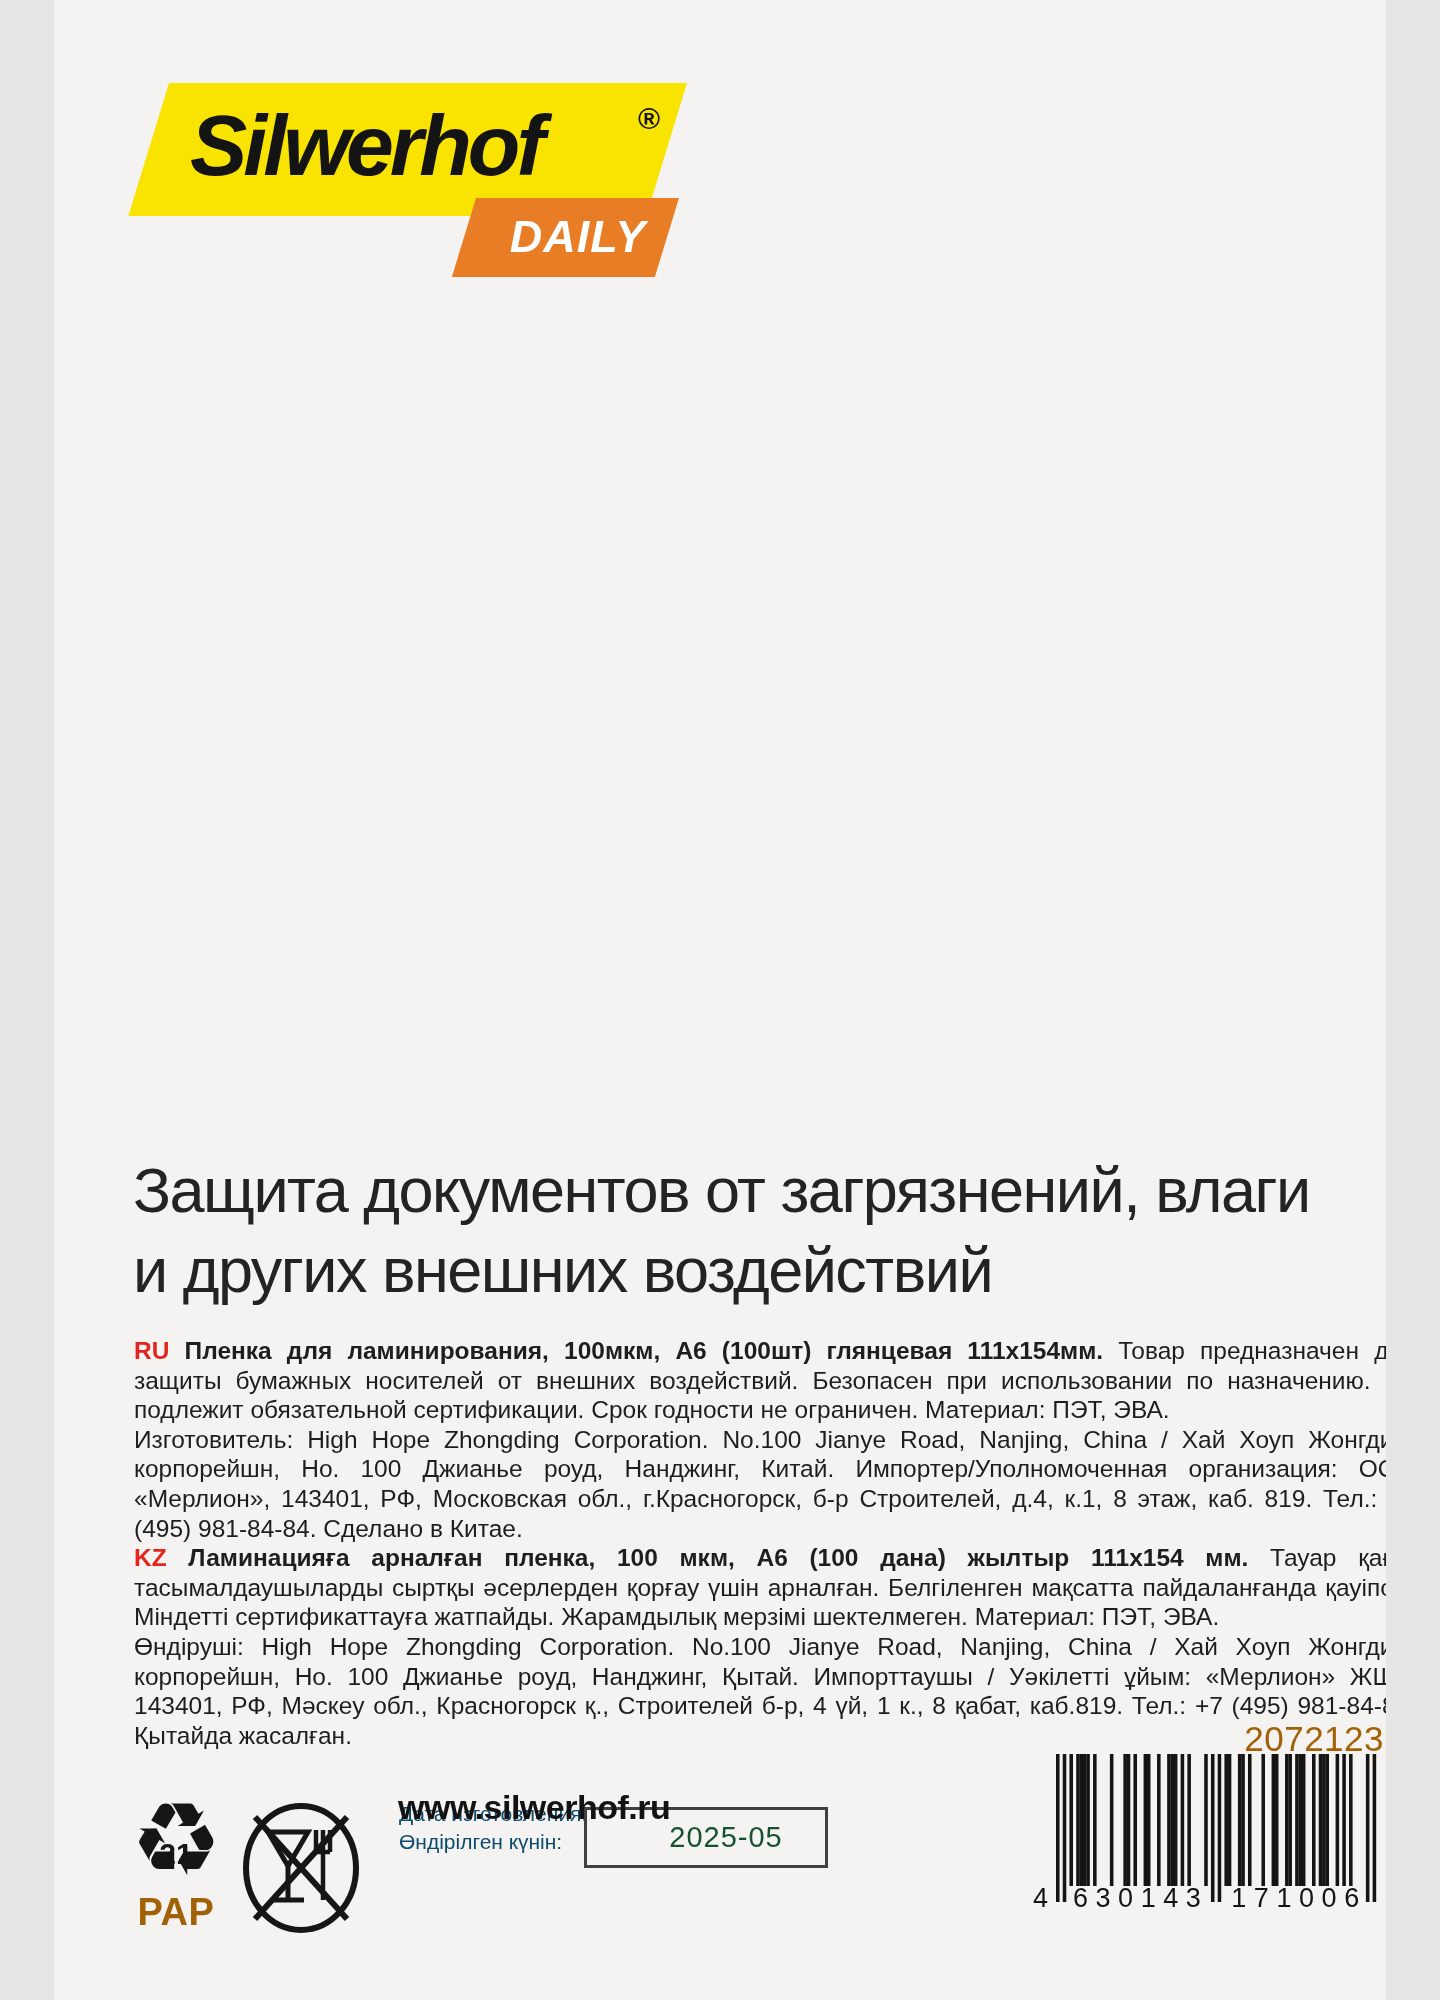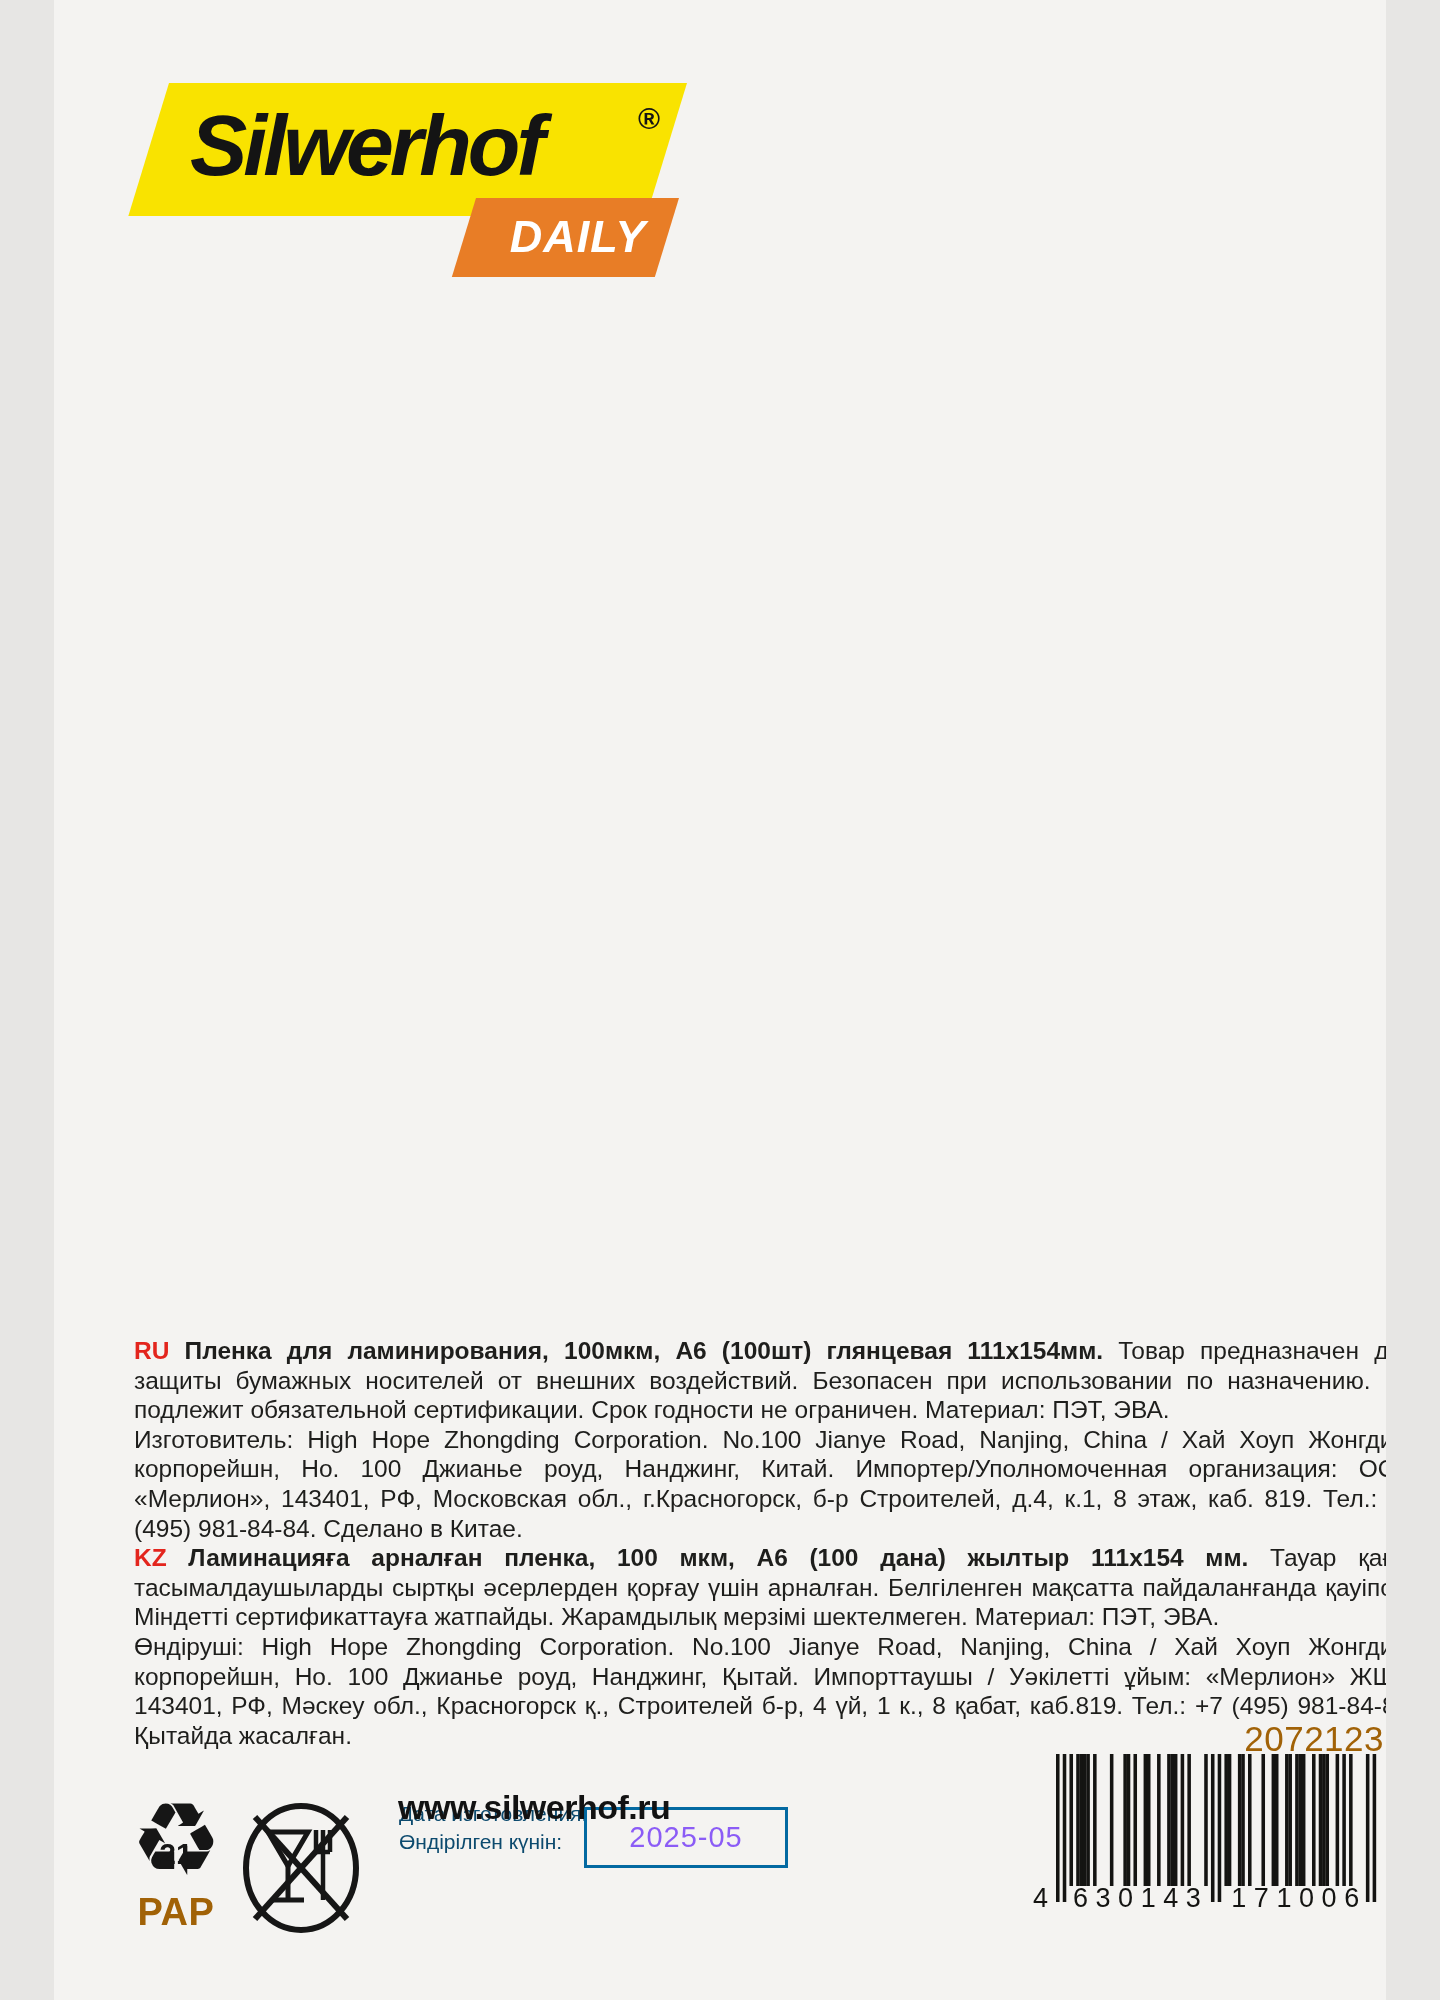--- a/index.html
+++ b/index.html
@@ -49,41 +49,45 @@
   .pap-glyph{display:block;font-family:"DejaVu Sans",sans-serif;font-size:102px;line-height:1;}
   .pap-num{position:absolute;left:0;right:0;top:48px;font-size:30px;font-weight:700;color:#161616;}
   .pap-word{
     position:absolute;left:70px;top:1891px;width:104px;text-align:center;
     font-size:38px;font-weight:700;letter-spacing:0.5px;color:#a16207;
   }
   .food{position:absolute;left:186px;top:1800px;z-index:2;}
   .dates{position:absolute;left:345px;top:1800px;font-size:21px;font-weight:400;line-height:28px;color:#0c4a6e;}
   .datebox{
     position:absolute;left:530px;top:1807px;width:198px;height:55px;
-    border:3px solid #0369a1;display:flex;align-items:center;justify-content:center;
-    font-size:29px;letter-spacing:1px;color:#8b5cf6;background:transparent;
+    border:3px solid #404040;display:flex;align-items:center;justify-content:center;
+    font-size:29px;letter-spacing:1px;color:#14532d;background:transparent;padding-left:40px;
   }
   .website{
     position:absolute;left:344px;top:1788px;
     font-size:34px;font-weight:700;letter-spacing:-0.5px;color:#121212;white-space:nowrap;
   }
 </style>
 </head>
 <body>
 
 <div class="page">
 
   <div>
     <div class="plate plate-yellow"></div>
     <div class="plate plate-orange"></div>
     <div class="brand">Silwerhof</div>
     <span class="reg">®</span>
     <div class="daily">DAILY</div>
   </div>
 
+  <div class="headline">
+    <div>Защита документов от загрязнений, влаги</div>
+    <div>и других внешних воздействий</div>
+  </div>
 
   <div class="copy">
     <p><span class="tag">RU</span> <b>Пленка для ламинирования, 100мкм, А6 (100шт) глянцевая 111х154мм.</b> <span>Товар предназначен для защиты бумажных носителей от внешних воздействий. Безопасен при использовании по назначению. Не подлежит обязательной сертификации. Срок годности не ограничен. Материал: ПЭТ, ЭВА.</span></p>
     <p>Изготовитель: High Hope Zhongding Corporation. No.100 Jianye Road, Nanjing, China / Хай Хоуп Жонгдинг корпорейшн, Но. 100 Джианье роуд, Нанджинг, Китай. Импортер/Уполномоченная организация: ООО «Мерлион», 143401, РФ, Московская обл., г.Красногорск, б-р Строителей, д.4, к.1, 8 этаж, каб. 819. Тел.: +7 (495) 981-84-84. Сделано в Китае.</p>
     <p><span class="tag">KZ</span> <b>Ламинацияға арналған пленка, 100 мкм, А6 (100 дана) жылтыр 111х154 мм.</b> <span>Тауар қағаз тасымалдаушыларды сыртқы әсерлерден қорғау үшін арналған. Белгіленген мақсатта пайдаланғанда қауіпсіз. Міндетті сертификаттауға жатпайды. Жарамдылық мерзімі шектелмеген. Материал: ПЭТ, ЭВА.</span></p>
     <p>Өндіруші: High Hope Zhongding Corporation. No.100 Jianye Road, Nanjing, China / Хай Хоуп Жонгдинг корпорейшн, Но. 100 Джианье роуд, Нанджинг, Қытай. Импорттаушы / Уәкілетті ұйым: «Мерлион» ЖШҚ, 143401, РФ, Мәскеу обл., Красногорск қ., Строителей б-р, 4 үй, 1 к., 8 қабат, каб.819. Тел.: +7 (495) 981-84-84. Қытайда жасалған.</p>
   </div>
 
   <div class="article">2072123</div>
   <div class="barcode" id="barcode"><svg width="354" height="158" viewBox="-32 0 354 158" fill="#141412" font-family="Liberation Sans, sans-serif" font-size="27">

